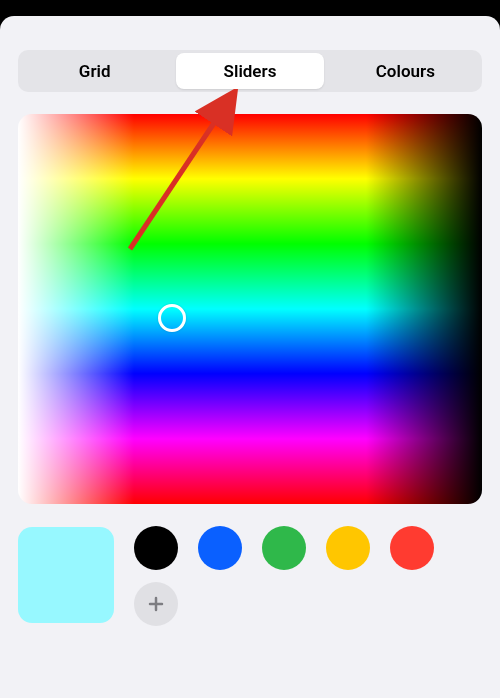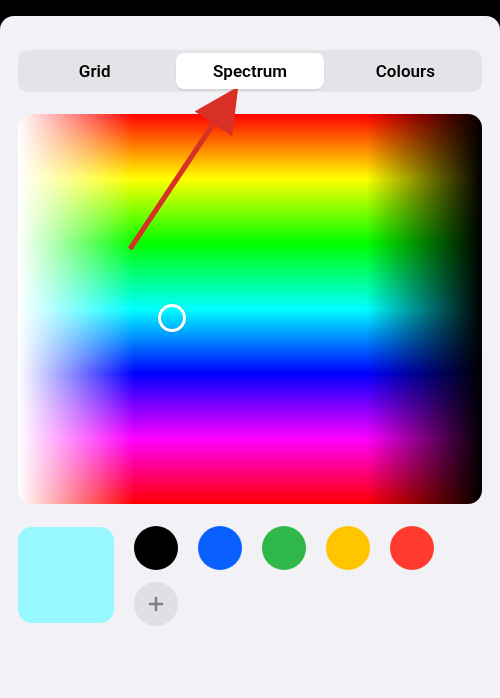--- a/index.html
+++ b/index.html
@@ -165,21 +165,21 @@
     }
   </style>
 </head>
 <body>
 
 <div class="panel">
 
 
   <div class="tabs">
     <div class="tab">Grid</div>
-    <div class="tab active">Spectrum</div>
+    <div class="tab active">Sliders</div>
     <div class="tab">Colours</div>
   </div>
 
   <div class="spectrum-wrap">
     <div class="spectrum"></div>
     <div class="spectrum-cursor"></div>
     <svg class="arrow" width="160" height="180">
       <defs>
         <marker id="ah" markerWidth="9" markerHeight="9" refX="6" refY="4.5" orient="auto">
           <polygon points="0,0 9,4.5 0,9" fill="#D93025"></polygon>

